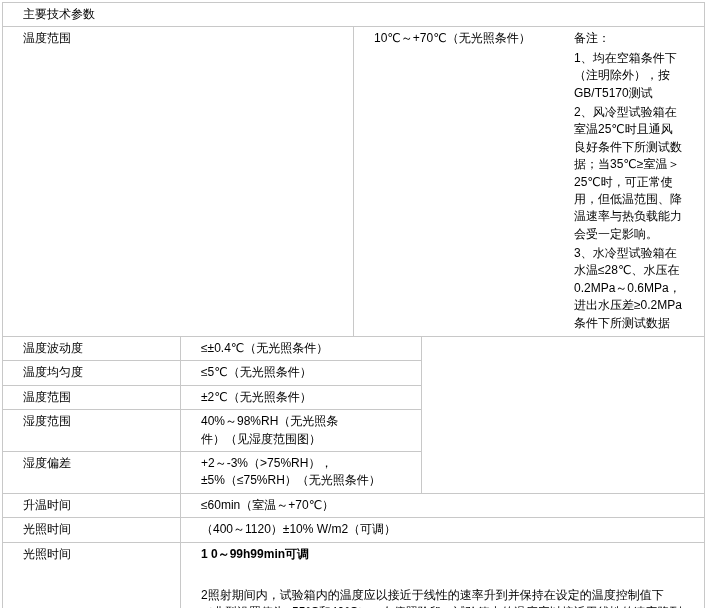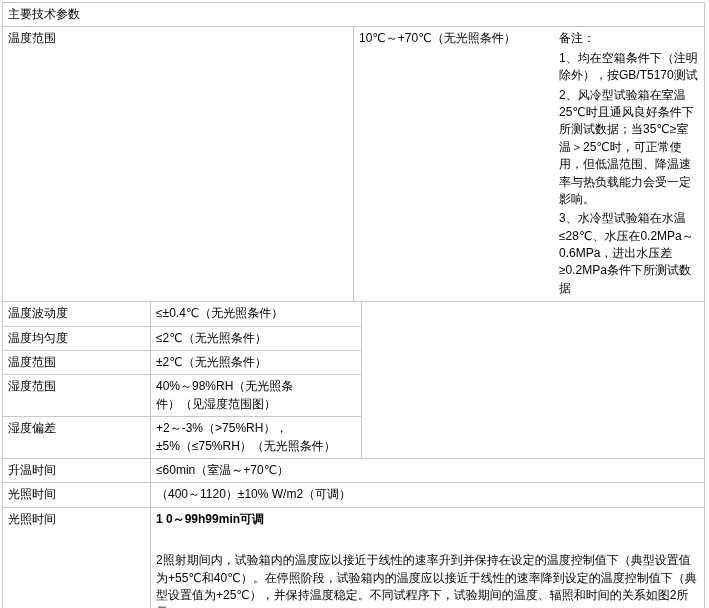--- a/index.html
+++ b/index.html
@@ -23,21 +23,21 @@
   }
   table.spec {
     border-collapse: collapse;
     width: 703px;
     margin-left: 2px;
     margin-top: 2px;
     table-layout: fixed;
   }
   table.spec > tbody > tr > td {
     border: 1px solid #c8c8c8;
-    padding: 3px 5px;
+    padding: 3px 20px;
     vertical-align: top;
     line-height: 1.45;
     font-size: 12px;
     word-wrap: break-word;
   }
   .label-col {
     width: 137px;
   }
   .title-row td {
     border: 1px solid #c8c8c8;
@@ -103,21 +103,21 @@
 
   <table class="spec" style="margin-top:-1px;">
     <tbody>
       <tr>
         <td class="label-col">温度波动度</td>
         <td style="width:200px;">≤±0.4℃（无光照条件）</td>
         <td rowspan="5" style="border-left:1px solid #c8c8c8;"></td>
       </tr>
       <tr>
         <td class="label-col">温度均匀度</td>
-        <td>≤2℃（无光照条件）</td>
+        <td>≤5℃（无光照条件）</td>
       </tr>
       <tr>
         <td class="label-col">温度范围</td>
         <td>±2℃（无光照条件）</td>
       </tr>
       <tr>
         <td class="label-col">湿度范围</td>
         <td class="cell-multi">
           <div>40%～98%RH（无光照条</div>
           <div>件）（见湿度范围图）</div>

